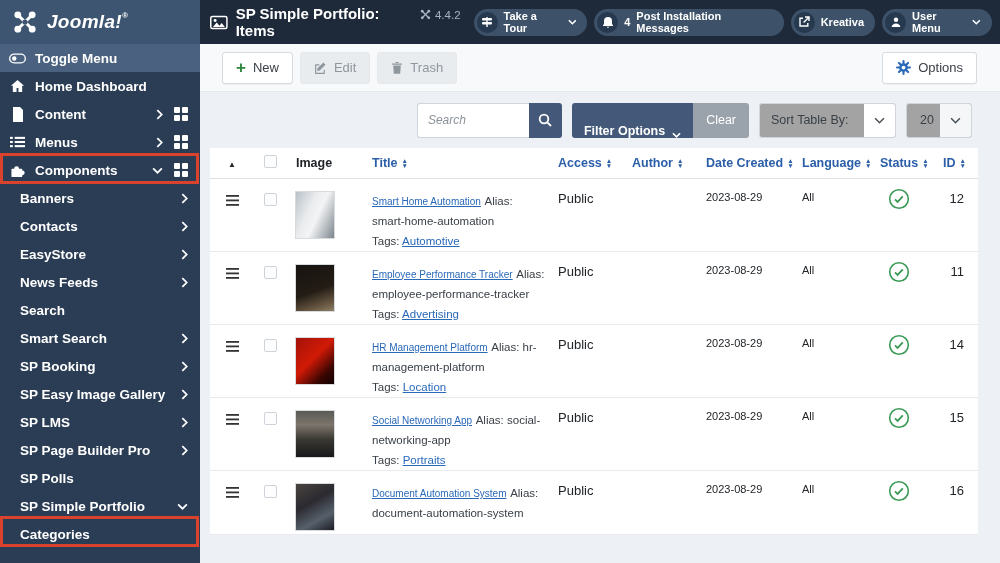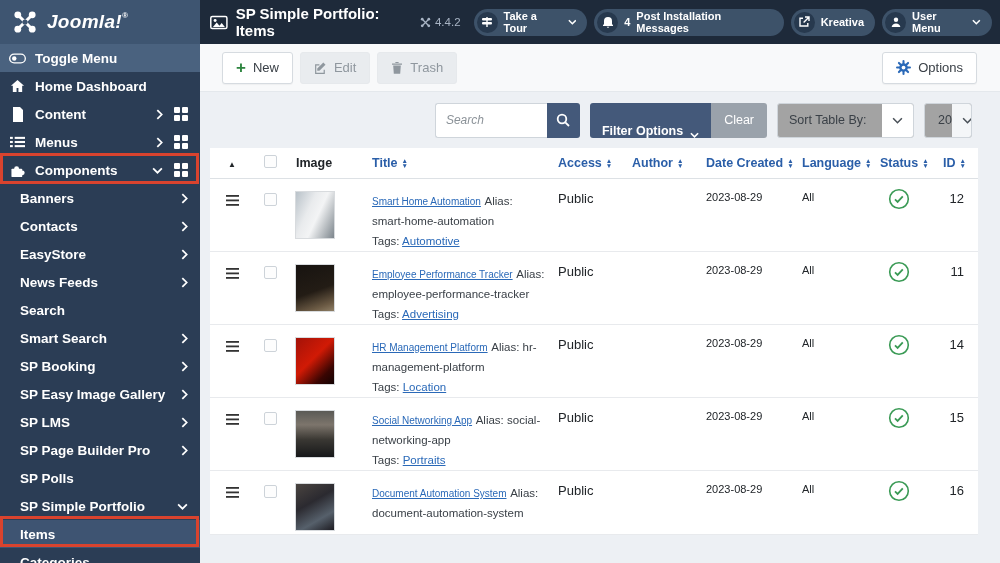--- a/index.html
+++ b/index.html
@@ -6,21 +6,21 @@
   html,body { width:1000px; height:563px; font-family:"Liberation Sans", sans-serif; }
   #app { position:relative; width:1000px; height:563px; overflow:hidden; background:#edf0f4; }
 
   
   .topbar { position:absolute; top:0; left:0; width:1000px; height:44px; display:flex; z-index:5; }
   .brand-zone { width:200px; background:#3e5571; display:flex; align-items:center; gap:10px; padding-left:13px; flex:none; }
   .brand-text { color:#fff; font-size:19px; font-weight:bold; letter-spacing:.3px;font-style:italic; }
   .brand-text sup { font-size:8px; vertical-align:top; }
   .topbar-main { flex:1; background:#1e2a3a; display:flex; align-items:center; padding:0 8px 0 10px; }
   .page-title { display:flex; align-items:center; gap:8px; color:#fff; font-size:15px; font-weight:bold; }
-  .topbar-right { margin-left:auto; display:flex; align-items:center; gap:7px; }
+  .topbar-right { margin-left:auto; display:flex; align-items:flex-start; gap:7px; }
   .version { color:#a8b4c4; font-size:11.5px; display:flex; align-items:center; gap:4px; margin-right:6px; }
   .pill { background:#3d5269; border-radius:14px; height:27px; display:flex; align-items:center; gap:6px; padding:0 11px 0 3px; color:#fff; font-size:11px; font-weight:bold; cursor:pointer; }
   .icon-circle { width:21px; height:21px; border-radius:50%; background:#27394e; display:flex; align-items:center; justify-content:center; flex:none; }
 
   
   .sidebar { position:absolute; top:44px; left:0; width:200px; height:519px; background:#2b3d55; color:#fff; z-index:4; }
   .side-row { height:28px; display:flex; align-items:center; padding:0 10px 0 9px; font-size:13.5px; font-weight:bold; cursor:pointer; }
   .toggle-row { background:#4a627f; }
   .mi-icon { width:17px; display:flex; justify-content:center; margin-right:9px; flex:none; }
   .mi-end { margin-left:auto; display:flex; align-items:center; gap:11px; padding-right:2px; }
@@ -45,21 +45,21 @@
 
   .filterbar { height:56px; display:flex; align-items:center; justify-content:flex-end; gap:10px; padding-right:28px; }
   .input-group { display:flex; }
   .search-input { width:112px; height:35px; border:1px solid #cfd5db; border-right:none; border-radius:3px 0 0 3px; padding:0 10px; font-size:12px; color:#3a4047; outline:none; }
   .search-input::placeholder { font-style:italic; color:#8b9298; }
   .search-btn { width:33px; height:35px; background:#44597a; border:none; border-radius:0 3px 3px 0; display:flex; align-items:center; justify-content:center; cursor:pointer; }
   .btn-filter { height:35px; background:#44597a; color:#fff; font-size:12.5px; font-weight:bold; padding:0 12px; border:none; border-radius:3px 0 0 3px; display:flex; align-items:flex-end; gap:7px; cursor:pointer; }
   .btn-clear { height:35px; background:#9aa2ab; color:#fff; font-size:12.5px; padding:0 13px; border:none; border-radius:0 3px 3px 0; cursor:pointer; }
   .select { height:35px; background:#a3a3a3; border:1px solid #cfd5db; border-radius:3px; display:flex; align-items:center; font-size:12.5px; color:#3a4047; cursor:pointer; overflow:hidden; }
   .sort-select { width:137px; padding-left:11px; }
-  .size-select { width:48px; padding-left:13px; }
+  .size-select { width:66px; padding-left:13px; }
   .select .chev-zone { margin-left:auto; height:100%; display:flex; align-items:center; padding:0 10px; background:#f4f6f8; }
   .sort-select .chev-zone { background:#fff; }
 
   
   .table-card { margin:0 22px 0 10px; background:#fff; }
   table { width:768px; table-layout:fixed; border-collapse:collapse; }
   th { height:30px; font-size:12.5px; color:#212529; text-align:left; border-bottom:1px solid #dde1e5; font-weight:bold; vertical-align:middle; }
   th a { color:#2a5ea8; text-decoration:none; display:inline-flex; align-items:center; cursor:pointer; }
   .sorter { display:inline-flex; flex-direction:column; margin-left:4px; font-size:6.5px; line-height:5px; font-style:normal; }
   td { border-bottom:1px solid #e8eaed; vertical-align:top; padding-top:12px; font-size:13px; color:#212529; height:64px; }
@@ -339,23 +339,20 @@
     <div class="side-row sub">
         <span>SP Polls</span>
       </div>
     <div class="side-row sub">
         <span>SP Simple Portfolio</span>
         <span class="mi-end">
           <svg width="11" height="7" viewBox="0 0 12 8">
             <path d="M1 1.5l5 5 5-5" stroke="#fff" stroke-width="2" fill="none"></path>
           </svg>
         </span>
-      </div>
-    <div class="side-row sub active-item">
-        <span>Items</span>
       </div>
     <div class="side-row sub">
         <span>Categories</span>
       </div>
   </div>
 
   <div class="anno anno-components"></div>
   <div class="anno anno-items"></div>
 
   <div class="main">

